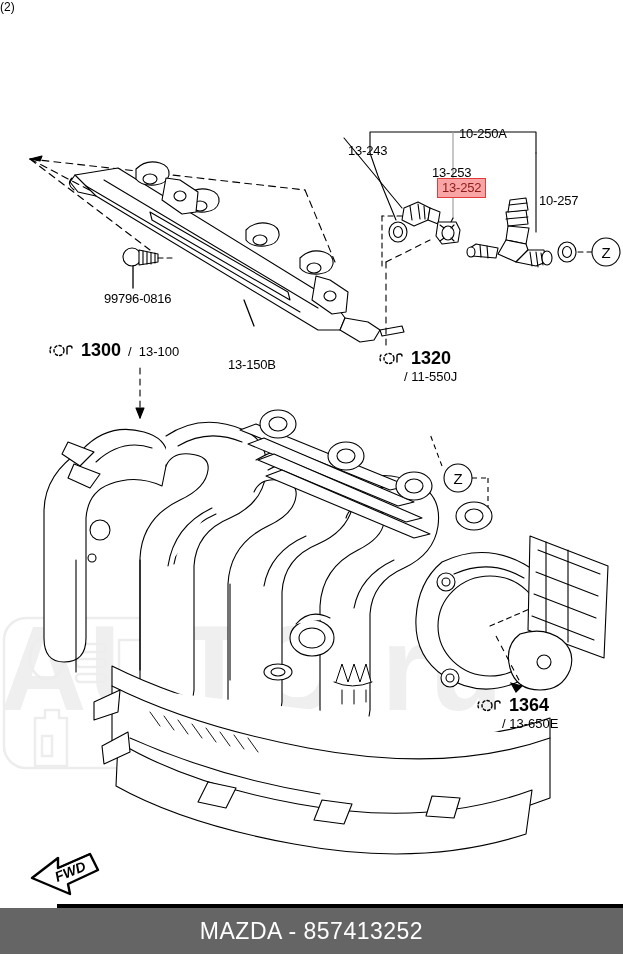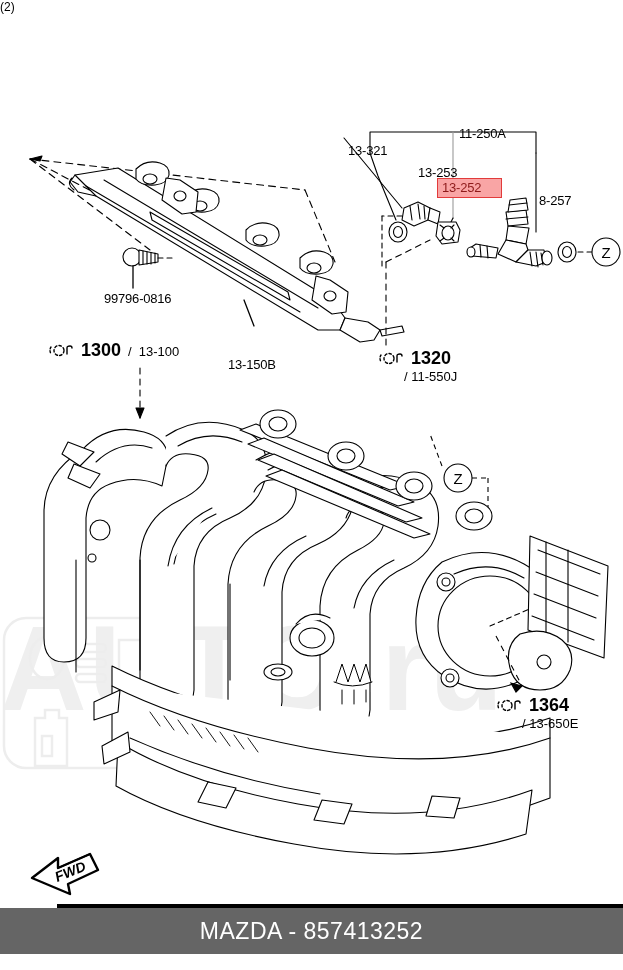--- a/index.html
+++ b/index.html
@@ -59,21 +59,21 @@
   .lbl-qty { font-size: 12px; }
 
   .lbl-highlight {
     position: absolute;
     font-family: "Liberation Sans", sans-serif;
     font-size: 13px;
     white-space: nowrap;
     background: #f9a5a5;
     border: 1px solid #e23b3b;
     color: #8d1a1a;
-    padding: 1px 20px 2px 4px;
+    padding: 1px 4px 2px 4px;
     letter-spacing: -0.2px;
   }
 
   
   .grp {
     position: absolute;
     white-space: nowrap;
   }
   .grp-row {
     display: flex;
@@ -399,29 +399,29 @@
                  M146 338 l10 14 M160 342 l10 14 M174 345 l10 14 M188 348 l10 14"></path>
       </g>
     </g>
 
     <g stroke="#000" fill="none" stroke-width="1.1">
       <path d="M436 246 L462 296" stroke-dasharray="6 5"></path>
       <path d="M462 296 l-11 -3 l5 9 z" fill="#000"></path>
     </g>
   </svg>
 
-  <div class="lbl" style="left:348px; top:143px;">13-321</div>
-
-  <div class="lbl" style="left:459px; top:126px;">11-250A</div>
-
-  <div class="lbl" style="left:418px; top:165px;">13-253</div>
+  <div class="lbl" style="left:348px; top:143px;">13-243</div>
+
+  <div class="lbl" style="left:459px; top:126px;">10-250A</div>
+
+  <div class="lbl" style="left:432px; top:165px;">13-253</div>
 
   <div class="lbl-highlight" style="left:437px; top:178px;">13-252</div>
 
-  <div class="lbl" style="left:539px; top:193px;">8-257</div>
+  <div class="lbl" style="left:539px; top:193px;">10-257</div>
 
   <div class="lbl-qty" style="left:152px; top:276px;">(2)</div>
 
   <div class="lbl" style="left:104px; top:291px;">99796-0816</div>
 
   <div class="lbl" style="left:228px; top:325px;margin-top:32px;">13-150B</div>
 
   <div class="grp" style="left:48px; top:340px;">
     <div class="grp-row">
       <span class="grp-icon">
@@ -451,21 +451,21 @@
         </svg>
       </span>
       <span class="grp-num">1320</span>
     </div>
     <div class="grp-sub-line2">
       <span>/</span>
       <span>11-550J</span>
     </div>
   </div>
 
-  <div class="grp" style="left:496px; top:695px;">
+  <div class="grp" style="left:476px; top:695px;">
     <div class="grp-row">
       <span class="grp-icon">
         <svg width="26" height="13" viewBox="0 0 26 13">
           <g stroke="#000" fill="none" stroke-width="1.4" stroke-linecap="round">
             <path d="M3 3 q-2 3 0 7" stroke-dasharray="2 2"></path>
             <circle cx="11" cy="6.5" r="5" stroke-dasharray="2.4 2.2"></circle>
             <path d="M19 10 l0 -6 q0 -2 3 -2 q2 0 2 2"></path>
           </g>
         </svg>
       </span>

